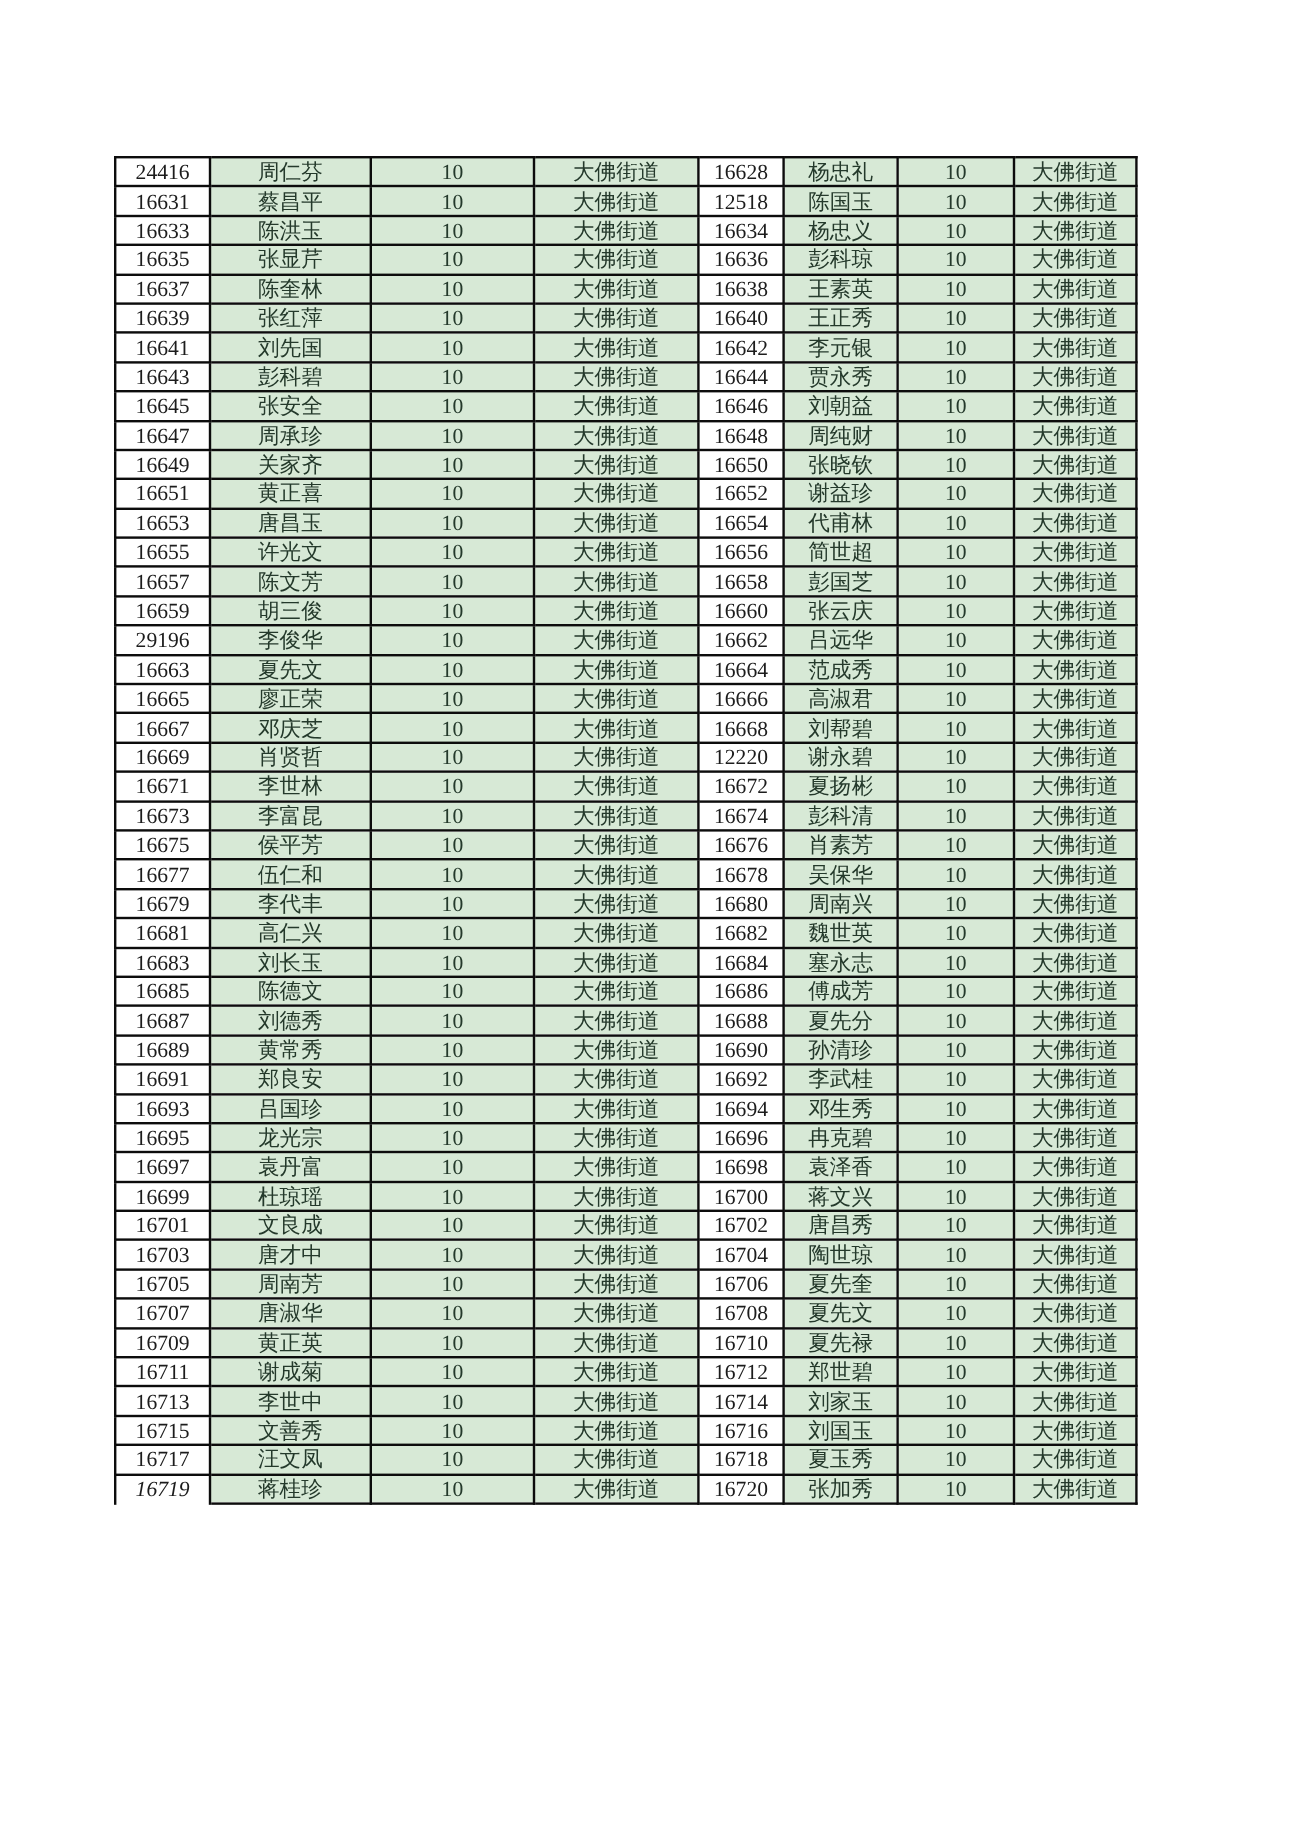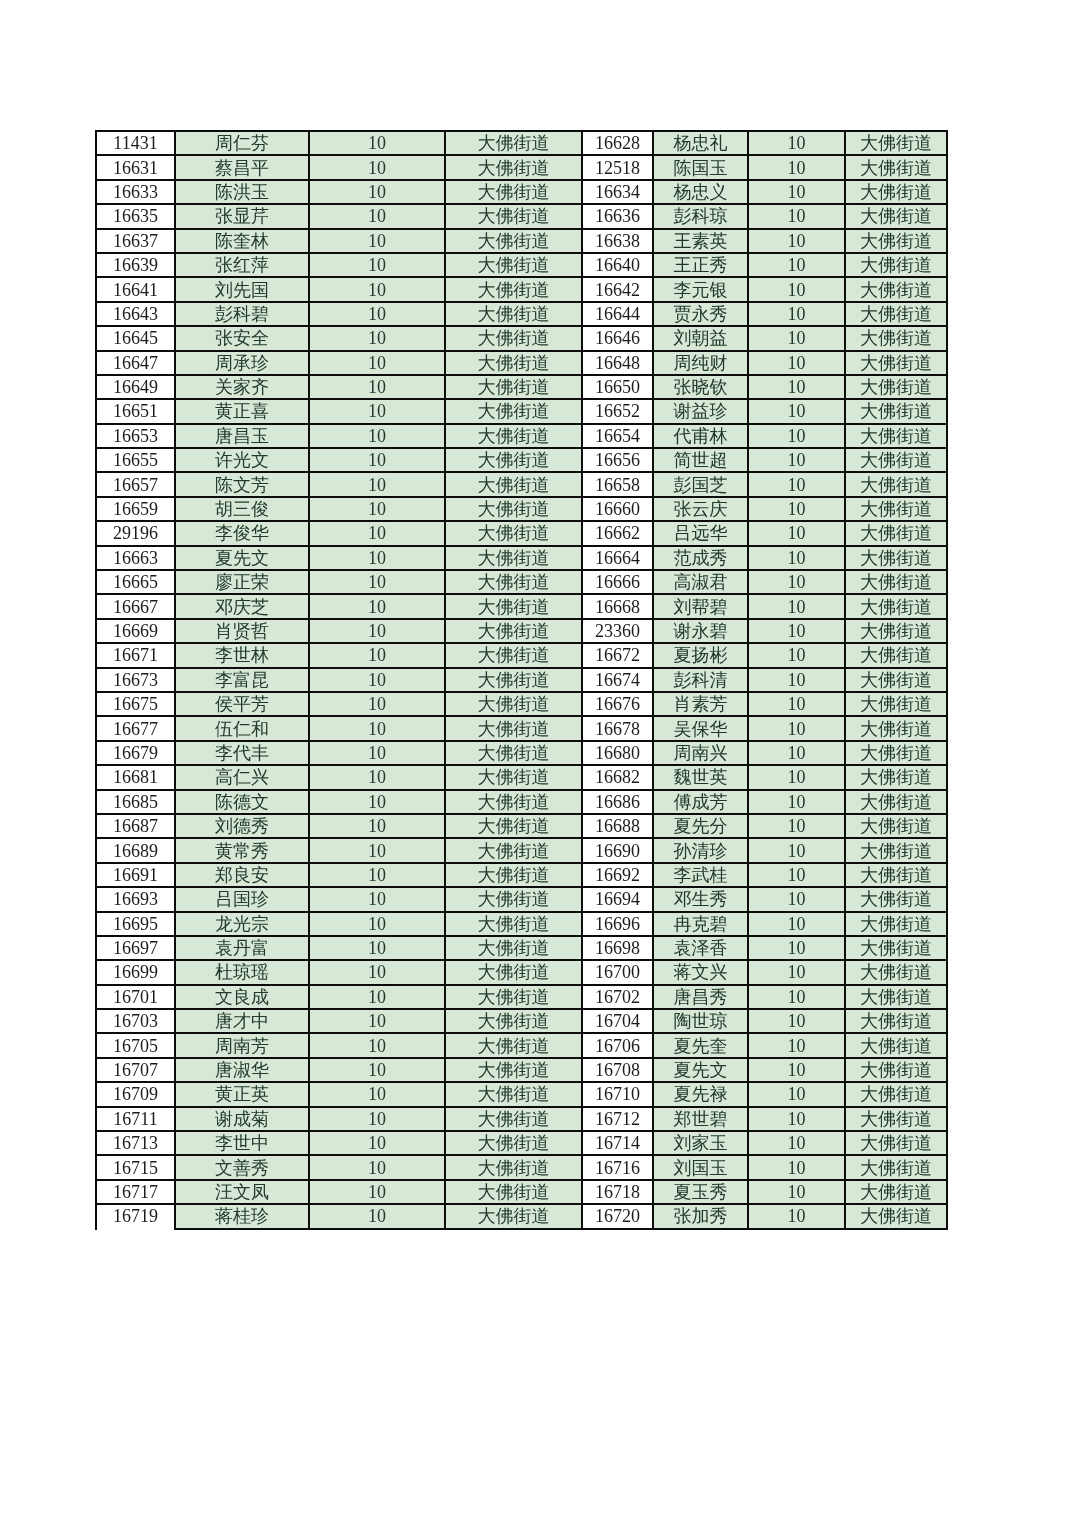--- a/index.html
+++ b/index.html
@@ -11,40 +11,40 @@
   table{border-collapse:collapse;table-layout:fixed;}
   col.c1{width:79px;} col.c2{width:134px;} col.c3{width:136px;} col.c4{width:137px;}
   col.c5{width:71px;}  col.c6{width:95px;}  col.c7{width:97px;}  col.c8{width:102px;}
   td{
     height:22.4px;padding:0;text-align:center;vertical-align:middle;
     border:2px solid #0c0c0c;font-size:18px;line-height:22px;
     overflow:hidden;white-space:nowrap;
   }
   td.id-cell{background:#ffffff;color:#1c1c1c;}
   td.green-cell{background:#d7e9d6;color:#24392b;}
-  tr:last-child td:first-child{border-bottom:2px solid transparent;border-left-color:#0c0c0c;}
+  tr:last-child td:first-child{border-bottom:2px solid transparent;border-left-color:#0c0c0c;font-style:italic;}
 </style>
 </head>
 <body>
 
 <div class="table-wrap">
   <table>
     <colgroup>
       <col class="c1">
         <col class="c2">
         <col class="c3">
         <col class="c4">
       <col class="c5">
         <col class="c6">
         <col class="c7">
         <col class="c8">
     </colgroup>
     <tbody>
         <tr>
-          <td class="id-cell">11431</td>
+          <td class="id-cell">24416</td>
           <td class="green-cell">周仁芬</td>
           <td class="green-cell">10</td>
           <td class="green-cell">大佛街道</td>
           <td class="id-cell">16628</td>
           <td class="green-cell">杨忠礼</td>
           <td class="green-cell">10</td>
           <td class="green-cell">大佛街道</td>
         </tr>
         <tr>
           <td class="id-cell">16631</td>
@@ -234,21 +234,21 @@
           <td class="id-cell">16668</td>
           <td class="green-cell">刘帮碧</td>
           <td class="green-cell">10</td>
           <td class="green-cell">大佛街道</td>
         </tr>
         <tr>
           <td class="id-cell">16669</td>
           <td class="green-cell">肖贤哲</td>
           <td class="green-cell">10</td>
           <td class="green-cell">大佛街道</td>
-          <td class="id-cell">23360</td>
+          <td class="id-cell">12220</td>
           <td class="green-cell">谢永碧</td>
           <td class="green-cell">10</td>
           <td class="green-cell">大佛街道</td>
         </tr>
         <tr>
           <td class="id-cell">16671</td>
           <td class="green-cell">李世林</td>
           <td class="green-cell">10</td>
           <td class="green-cell">大佛街道</td>
           <td class="id-cell">16672</td>
@@ -296,20 +296,30 @@
           <td class="green-cell">10</td>
           <td class="green-cell">大佛街道</td>
         </tr>
         <tr>
           <td class="id-cell">16681</td>
           <td class="green-cell">高仁兴</td>
           <td class="green-cell">10</td>
           <td class="green-cell">大佛街道</td>
           <td class="id-cell">16682</td>
           <td class="green-cell">魏世英</td>
+          <td class="green-cell">10</td>
+          <td class="green-cell">大佛街道</td>
+        </tr>
+        <tr>
+          <td class="id-cell">16683</td>
+          <td class="green-cell">刘长玉</td>
+          <td class="green-cell">10</td>
+          <td class="green-cell">大佛街道</td>
+          <td class="id-cell">16684</td>
+          <td class="green-cell">塞永志</td>
           <td class="green-cell">10</td>
           <td class="green-cell">大佛街道</td>
         </tr>
         <tr>
           <td class="id-cell">16685</td>
           <td class="green-cell">陈德文</td>
           <td class="green-cell">10</td>
           <td class="green-cell">大佛街道</td>
           <td class="id-cell">16686</td>
           <td class="green-cell">傅成芳</td>

